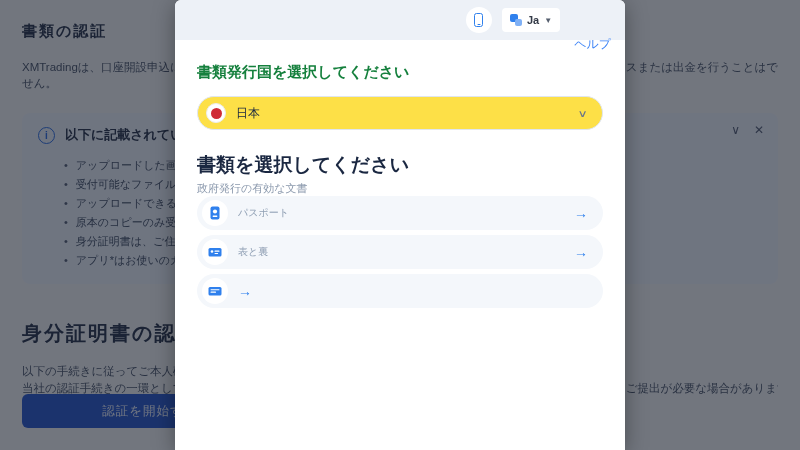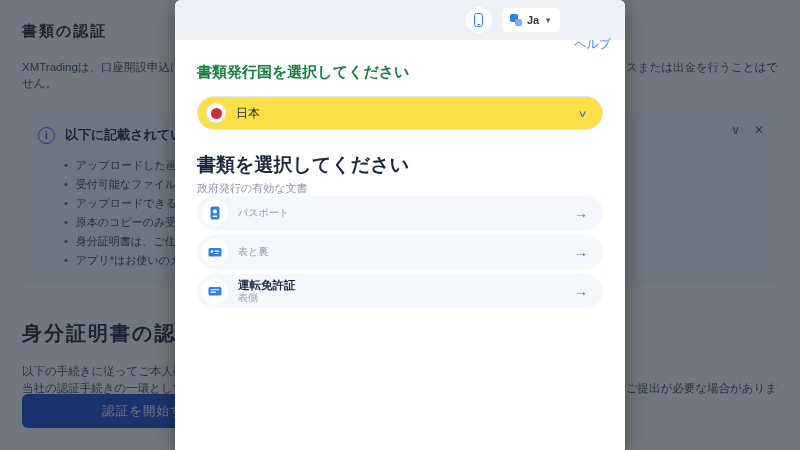--- a/index.html
+++ b/index.html
@@ -165,20 +165,16 @@
     </div>
 
     <div class="doc-row">
       <span class="doc-icon-circle">
         <svg width="14" height="14" viewBox="0 0 14 14">
             <rect x="0.5" y="3" width="13" height="8.5" rx="1.5" fill="#2f80ed"></rect>
             <rect x="2.5" y="5.2" width="9" height="1.1" rx="0.5" fill="#ffffff"></rect>
             <rect x="2.5" y="7.6" width="5.5" height="1.1" rx="0.5" fill="#ffffff"></rect>
           </svg>
       </span>
-      <span class="doc-texts">
-        <span class="doc-name">運転免許証</span>
-        <span class="doc-sub">表側</span>
-      </span>
       <span class="doc-arrow">→</span>
     </div>
   </div>
 </div>
 
 </body></html>

